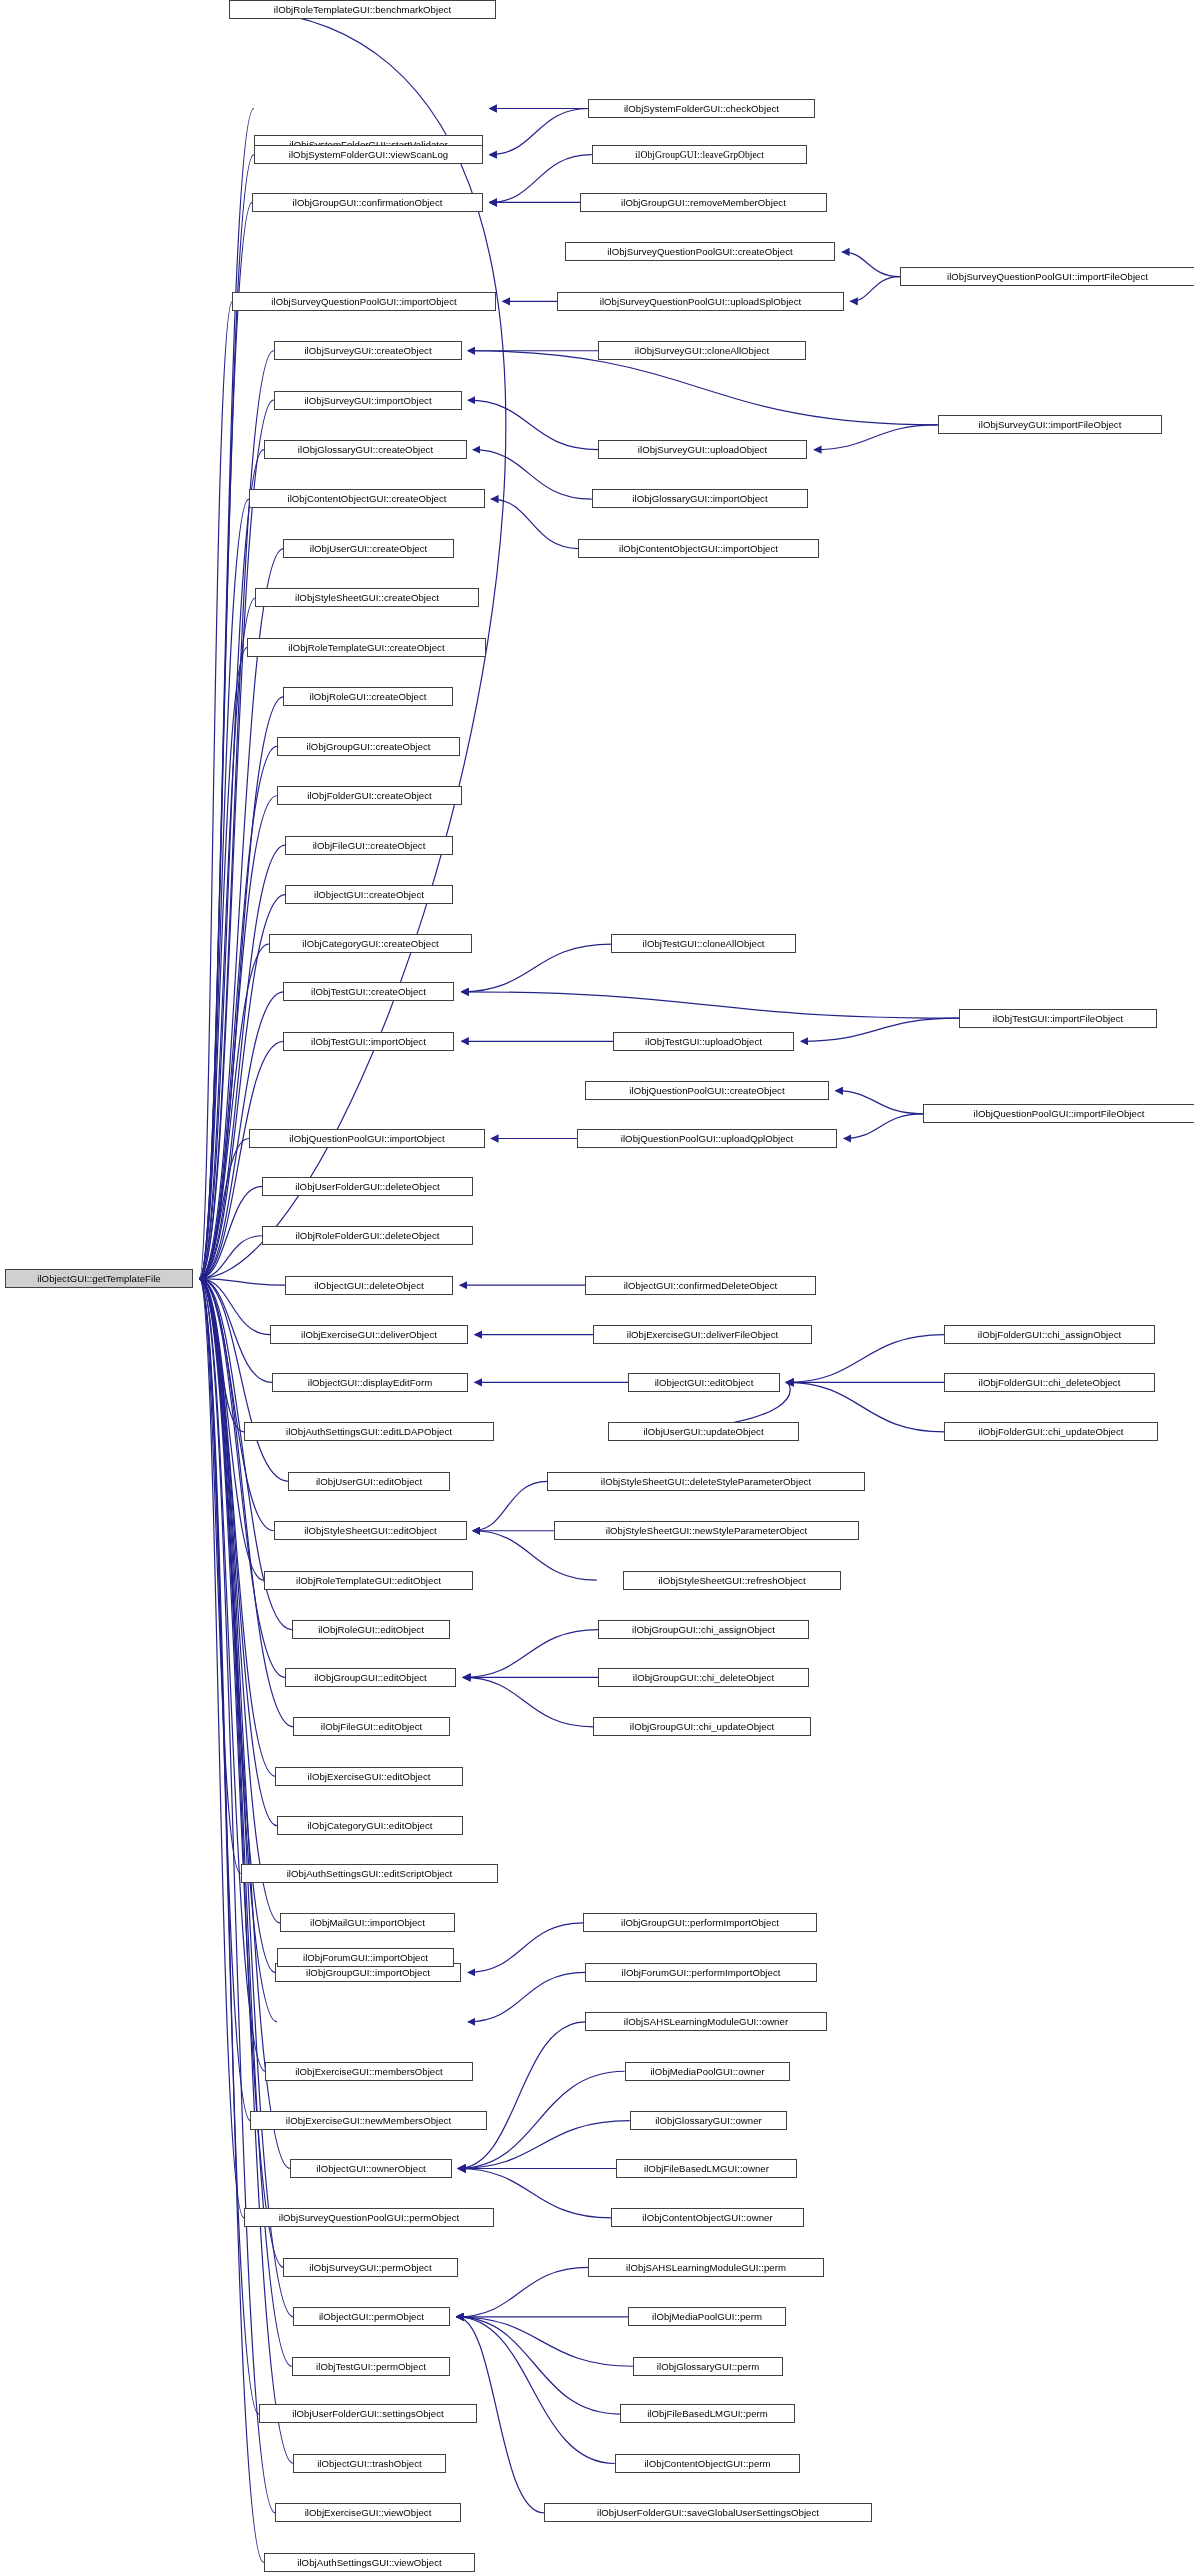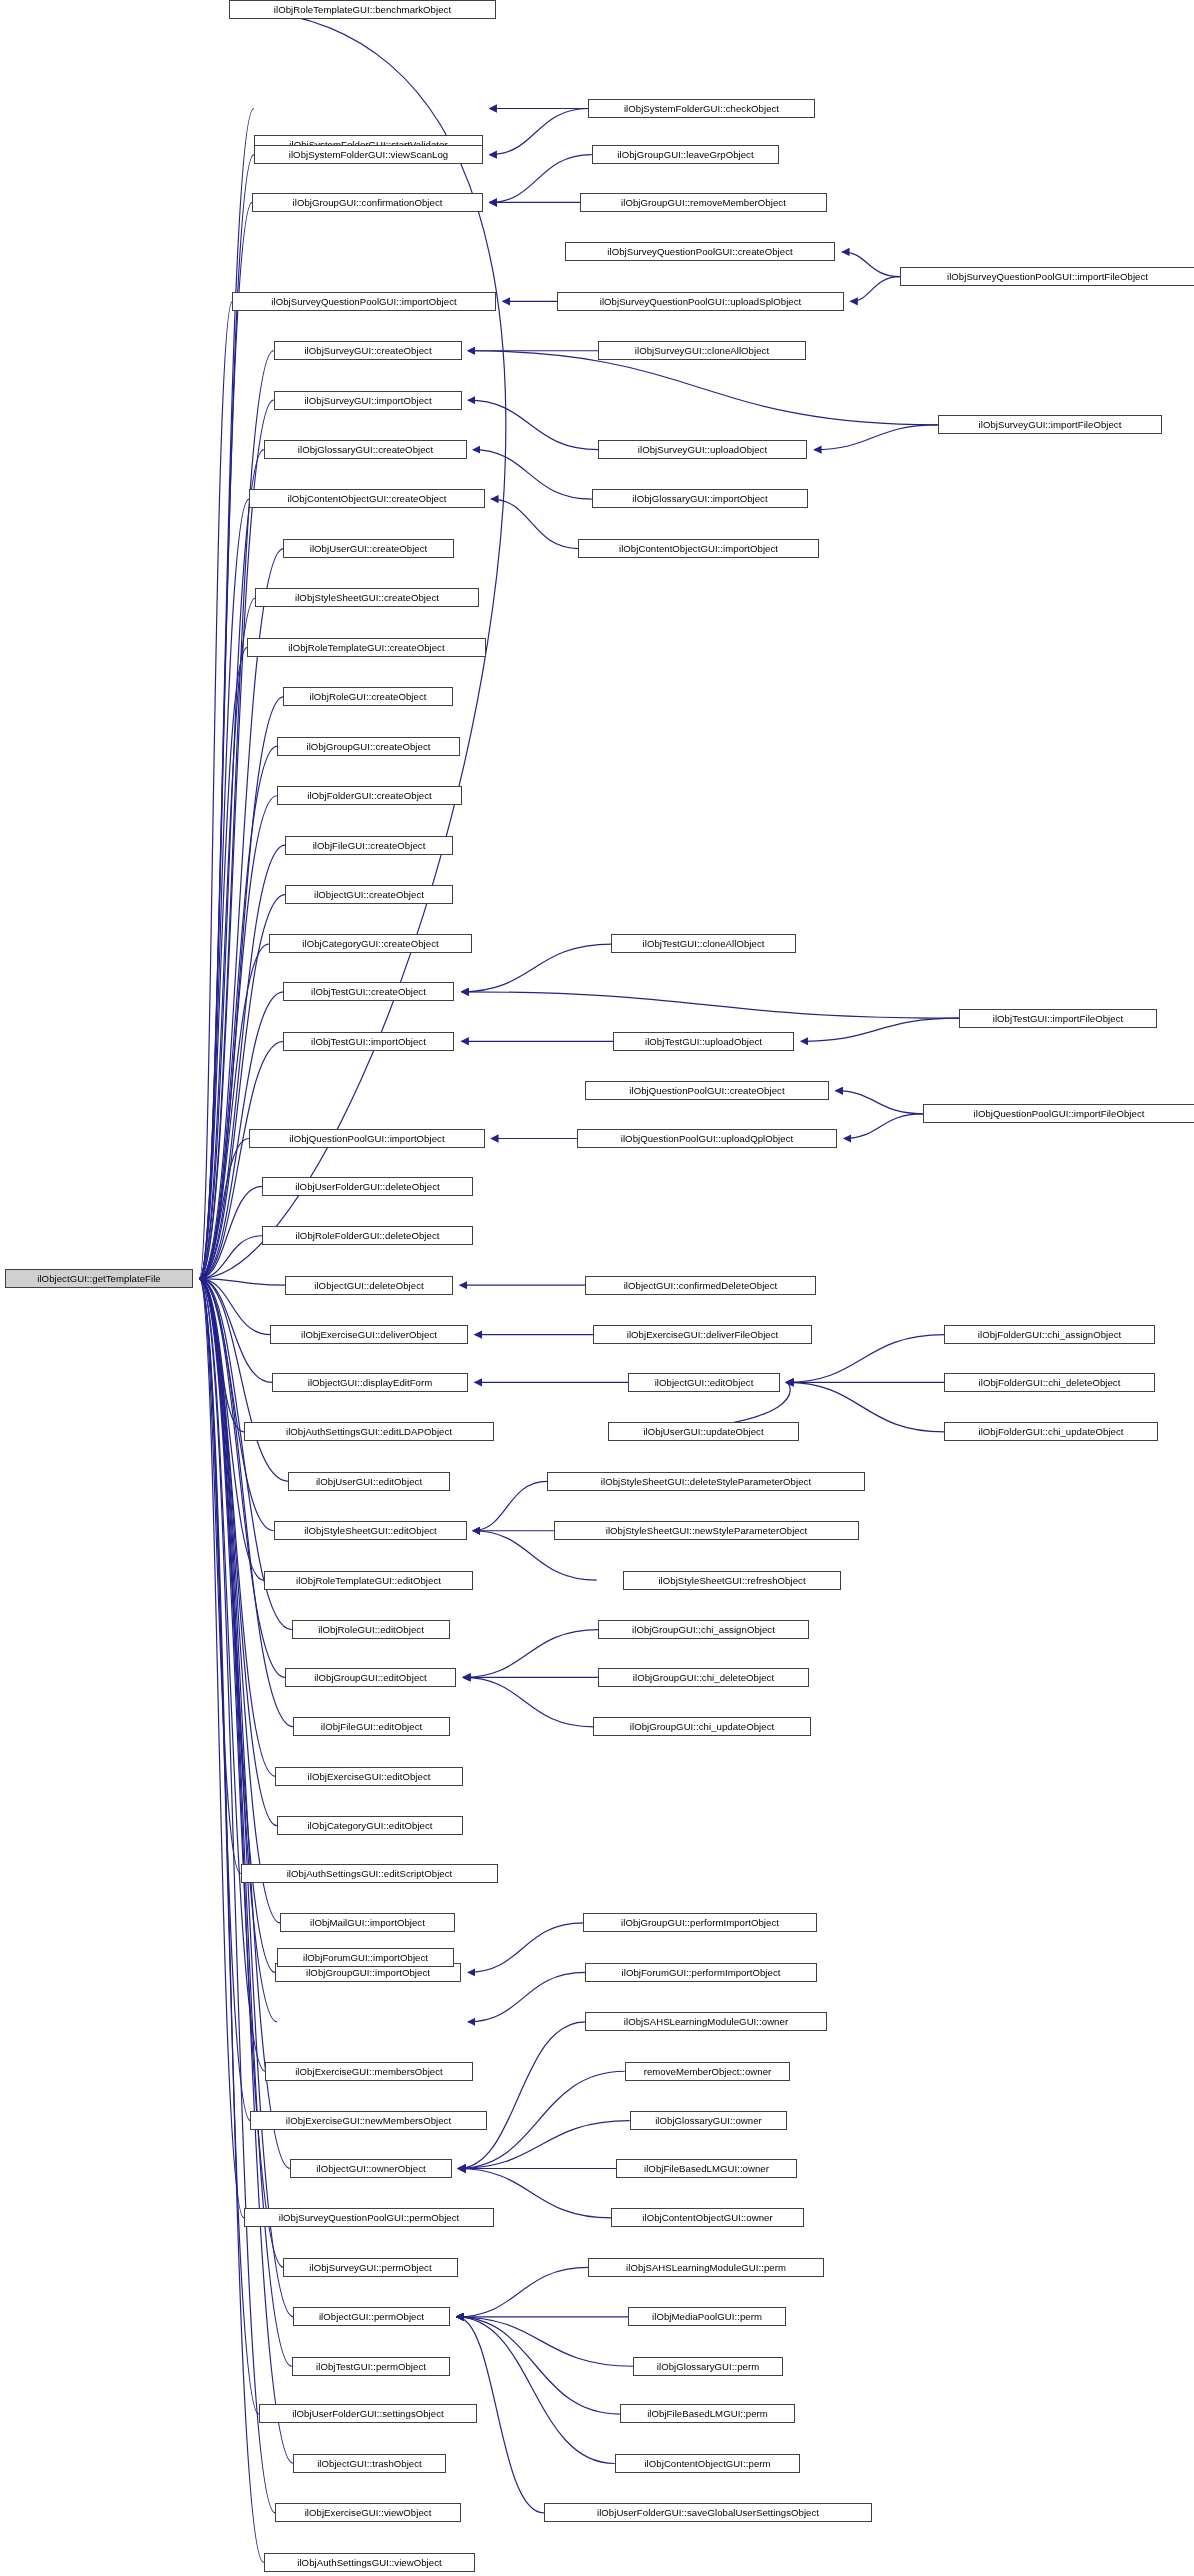--- a/index.html
+++ b/index.html
@@ -151,21 +151,21 @@
         <path d="M 674.7255172413793 2628.650344827586 C 582.3096551724138 2628.650344827586, 582.3096551724138 2522.7758620689656, 496.8937931034483 2522.7758620689656" marker-end="url(#arr)"></path>
         <path d="M 669.3420689655172 2682.484827586207 C 579.6179310344828 2682.484827586207, 579.6179310344828 2522.7758620689656, 496.8937931034483 2522.7758620689656" marker-end="url(#arr)"></path>
         <path d="M 592.1793103448276 2736.3193103448275 C 541.036551724138 2736.3193103448275, 541.036551724138 2522.7758620689656, 496.8937931034483 2522.7758620689656" marker-end="url(#arr)"></path>
       </g>
   </svg>
 <div class="node root" style="left: 5px; top: 1269px; width: 188px;">ilObjectGUI::getTemplateFile</div>
     <div class="node" style="left: 229px; top: 0px; width: 267px;">ilObjRoleTemplateGUI::benchmarkObject</div>
     <div class="node" style="left: 254px; top: 99px; width: 229px; margin-top: 36px;">ilObjSystemFolderGUI::startValidator</div>
     <div class="node" style="left: 588px; top: 99px; width: 227px;">ilObjSystemFolderGUI::checkObject</div>
     <div class="node" style="left: 254px; top: 145px; width: 229px;">ilObjSystemFolderGUI::viewScanLog</div>
-    <div class="node" style="left: 592px; top: 145px; width: 187px;">ilObjGroupGUI::leaveGrpObject</div>
+    <div class="node" style="left: 592px; top: 145px; width: 215px; font-family: Liberation Serif, serif;">ilObjGroupGUI::leaveGrpObject</div>
     <div class="node" style="left: 252px; top: 193px; width: 231px;">ilObjGroupGUI::confirmationObject</div>
     <div class="node" style="left: 580px; top: 193px; width: 247px;">ilObjGroupGUI::removeMemberObject</div>
     <div class="node" style="left: 565px; top: 242px; width: 270px;">ilObjSurveyQuestionPoolGUI::createObject</div>
     <div class="node" style="left: 900px; top: 267px; width: 295px;">ilObjSurveyQuestionPoolGUI::importFileObject</div>
     <div class="node" style="left: 232px; top: 292px; width: 264px;">ilObjSurveyQuestionPoolGUI::importObject</div>
     <div class="node" style="left: 557px; top: 292px; width: 287px;">ilObjSurveyQuestionPoolGUI::uploadSplObject</div>
     <div class="node" style="left: 274px; top: 341px; width: 188px;">ilObjSurveyGUI::createObject</div>
     <div class="node" style="left: 598px; top: 341px; width: 208px;">ilObjSurveyGUI::cloneAllObject</div>
     <div class="node" style="left: 274px; top: 391px; width: 188px;">ilObjSurveyGUI::importObject</div>
     <div class="node" style="left: 938px; top: 415px; width: 224px;">ilObjSurveyGUI::importFileObject</div>
@@ -220,21 +220,21 @@
     <div class="node" style="left: 275px; top: 1767px; width: 188px;">ilObjExerciseGUI::editObject</div>
     <div class="node" style="left: 277px; top: 1816px; width: 186px;">ilObjCategoryGUI::editObject</div>
     <div class="node" style="left: 241px; top: 1864px; width: 257px;">ilObjAuthSettingsGUI::editScriptObject</div>
     <div class="node" style="left: 280px; top: 1913px; width: 175px;">ilObjMailGUI::importObject</div>
     <div class="node" style="left: 583px; top: 1913px; width: 234px;">ilObjGroupGUI::performImportObject</div>
     <div class="node" style="left: 275px; top: 1963px; width: 186px;">ilObjGroupGUI::importObject</div>
     <div class="node" style="left: 585px; top: 1963px; width: 232px;">ilObjForumGUI::performImportObject</div>
     <div class="node" style="left: 277px; top: 1948px; width: 177px;">ilObjForumGUI::importObject</div>
     <div class="node" style="left: 585px; top: 2012px; width: 242px;">ilObjSAHSLearningModuleGUI::owner</div>
     <div class="node" style="left: 265px; top: 2062px; width: 208px;">ilObjExerciseGUI::membersObject</div>
-    <div class="node" style="left: 625px; top: 2062px; width: 165px;">removeMemberObject::owner</div>
+    <div class="node" style="left: 625px; top: 2062px; width: 165px;">ilObjMediaPoolGUI::owner</div>
     <div class="node" style="left: 250px; top: 2111px; width: 237px;">ilObjExerciseGUI::newMembersObject</div>
     <div class="node" style="left: 630px; top: 2111px; width: 157px;">ilObjGlossaryGUI::owner</div>
     <div class="node" style="left: 290px; top: 2159px; width: 162px;">ilObjectGUI::ownerObject</div>
     <div class="node" style="left: 616px; top: 2159px; width: 181px;">ilObjFileBasedLMGUI::owner</div>
     <div class="node" style="left: 244px; top: 2208px; width: 250px;">ilObjSurveyQuestionPoolGUI::permObject</div>
     <div class="node" style="left: 611px; top: 2208px; width: 193px;">ilObjContentObjectGUI::owner</div>
     <div class="node" style="left: 283px; top: 2258px; width: 175px;">ilObjSurveyGUI::permObject</div>
     <div class="node" style="left: 588px; top: 2258px; width: 236px;">ilObjSAHSLearningModuleGUI::perm</div>
     <div class="node" style="left: 293px; top: 2307px; width: 157px;">ilObjectGUI::permObject</div>
     <div class="node" style="left: 628px; top: 2307px; width: 158px;">ilObjMediaPoolGUI::perm</div>

